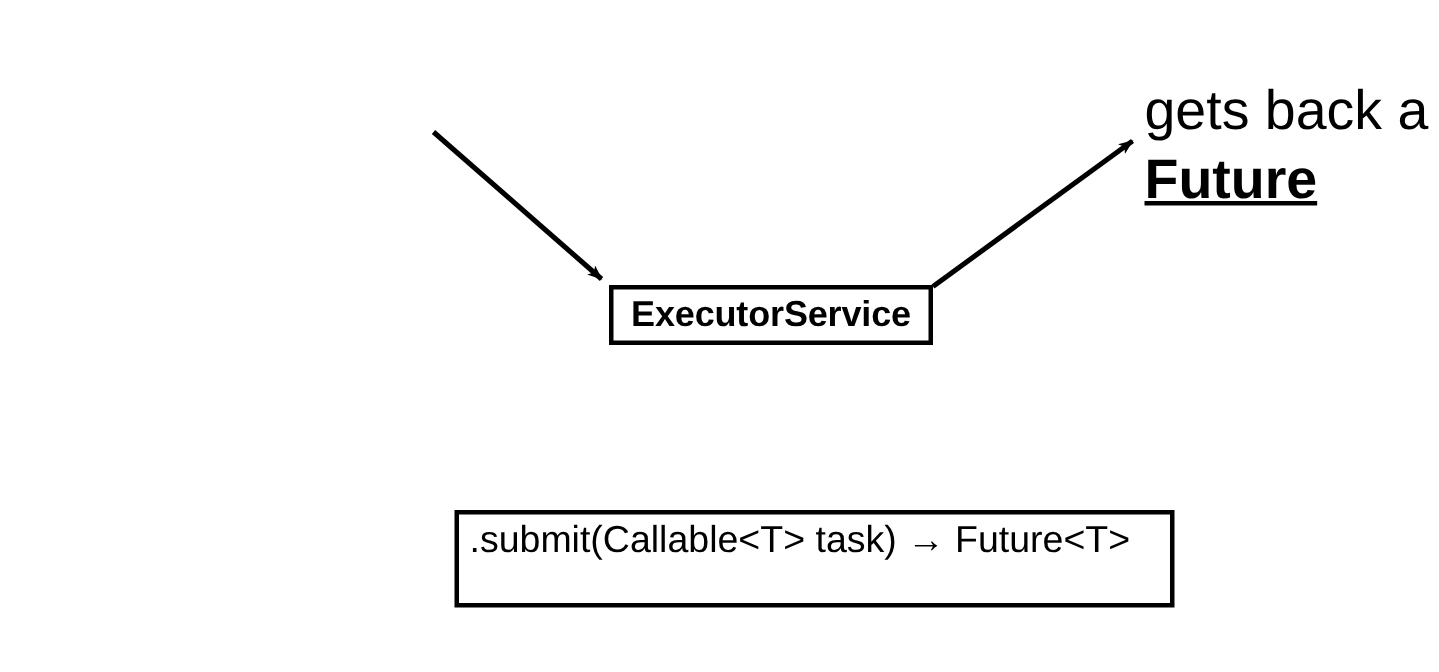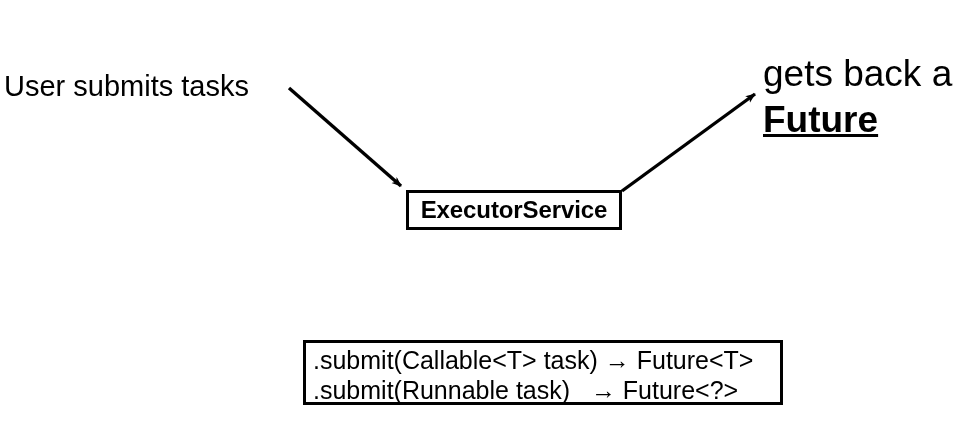--- a/index.html
+++ b/index.html
@@ -94,29 +94,27 @@
       <marker id="ah" markerWidth="11" markerHeight="11" refX="9.2" refY="4" orient="auto" markerUnits="userSpaceOnUse">
         <path d="M 0 0 L 10 4 L 0 8 L 2.6 4 Z" fill="#000000"></path>
       </marker>
     </defs>
 
     <line x1="289" y1="88" x2="401" y2="186" stroke="#000000" stroke-width="3.4" marker-end="url(#ah)"></line>
 
     <line x1="622" y1="191" x2="755" y2="94" stroke="#000000" stroke-width="3.4" marker-end="url(#ah)"></line>
   </svg>
 
-  <div class="label" id="label-user-submits">User submits tasks</div>
 
   <div class="label" id="label-gets-back">
     <span class="line1">gets back a</span>
     <span class="line2">Future</span>
   </div>
 
   <div id="executor-box">
     <span class="box-text">ExecutorService</span>
   </div>
 
   <div id="signature-box">
     <div class="sig-line">.submit(Callable&lt;T&gt; task) → Future&lt;T&gt;</div>
-    <div class="sig-line">.submit(Runnable task)   → Future&lt;?&gt;</div>
   </div>
 
 </div>
 
 </body></html>

